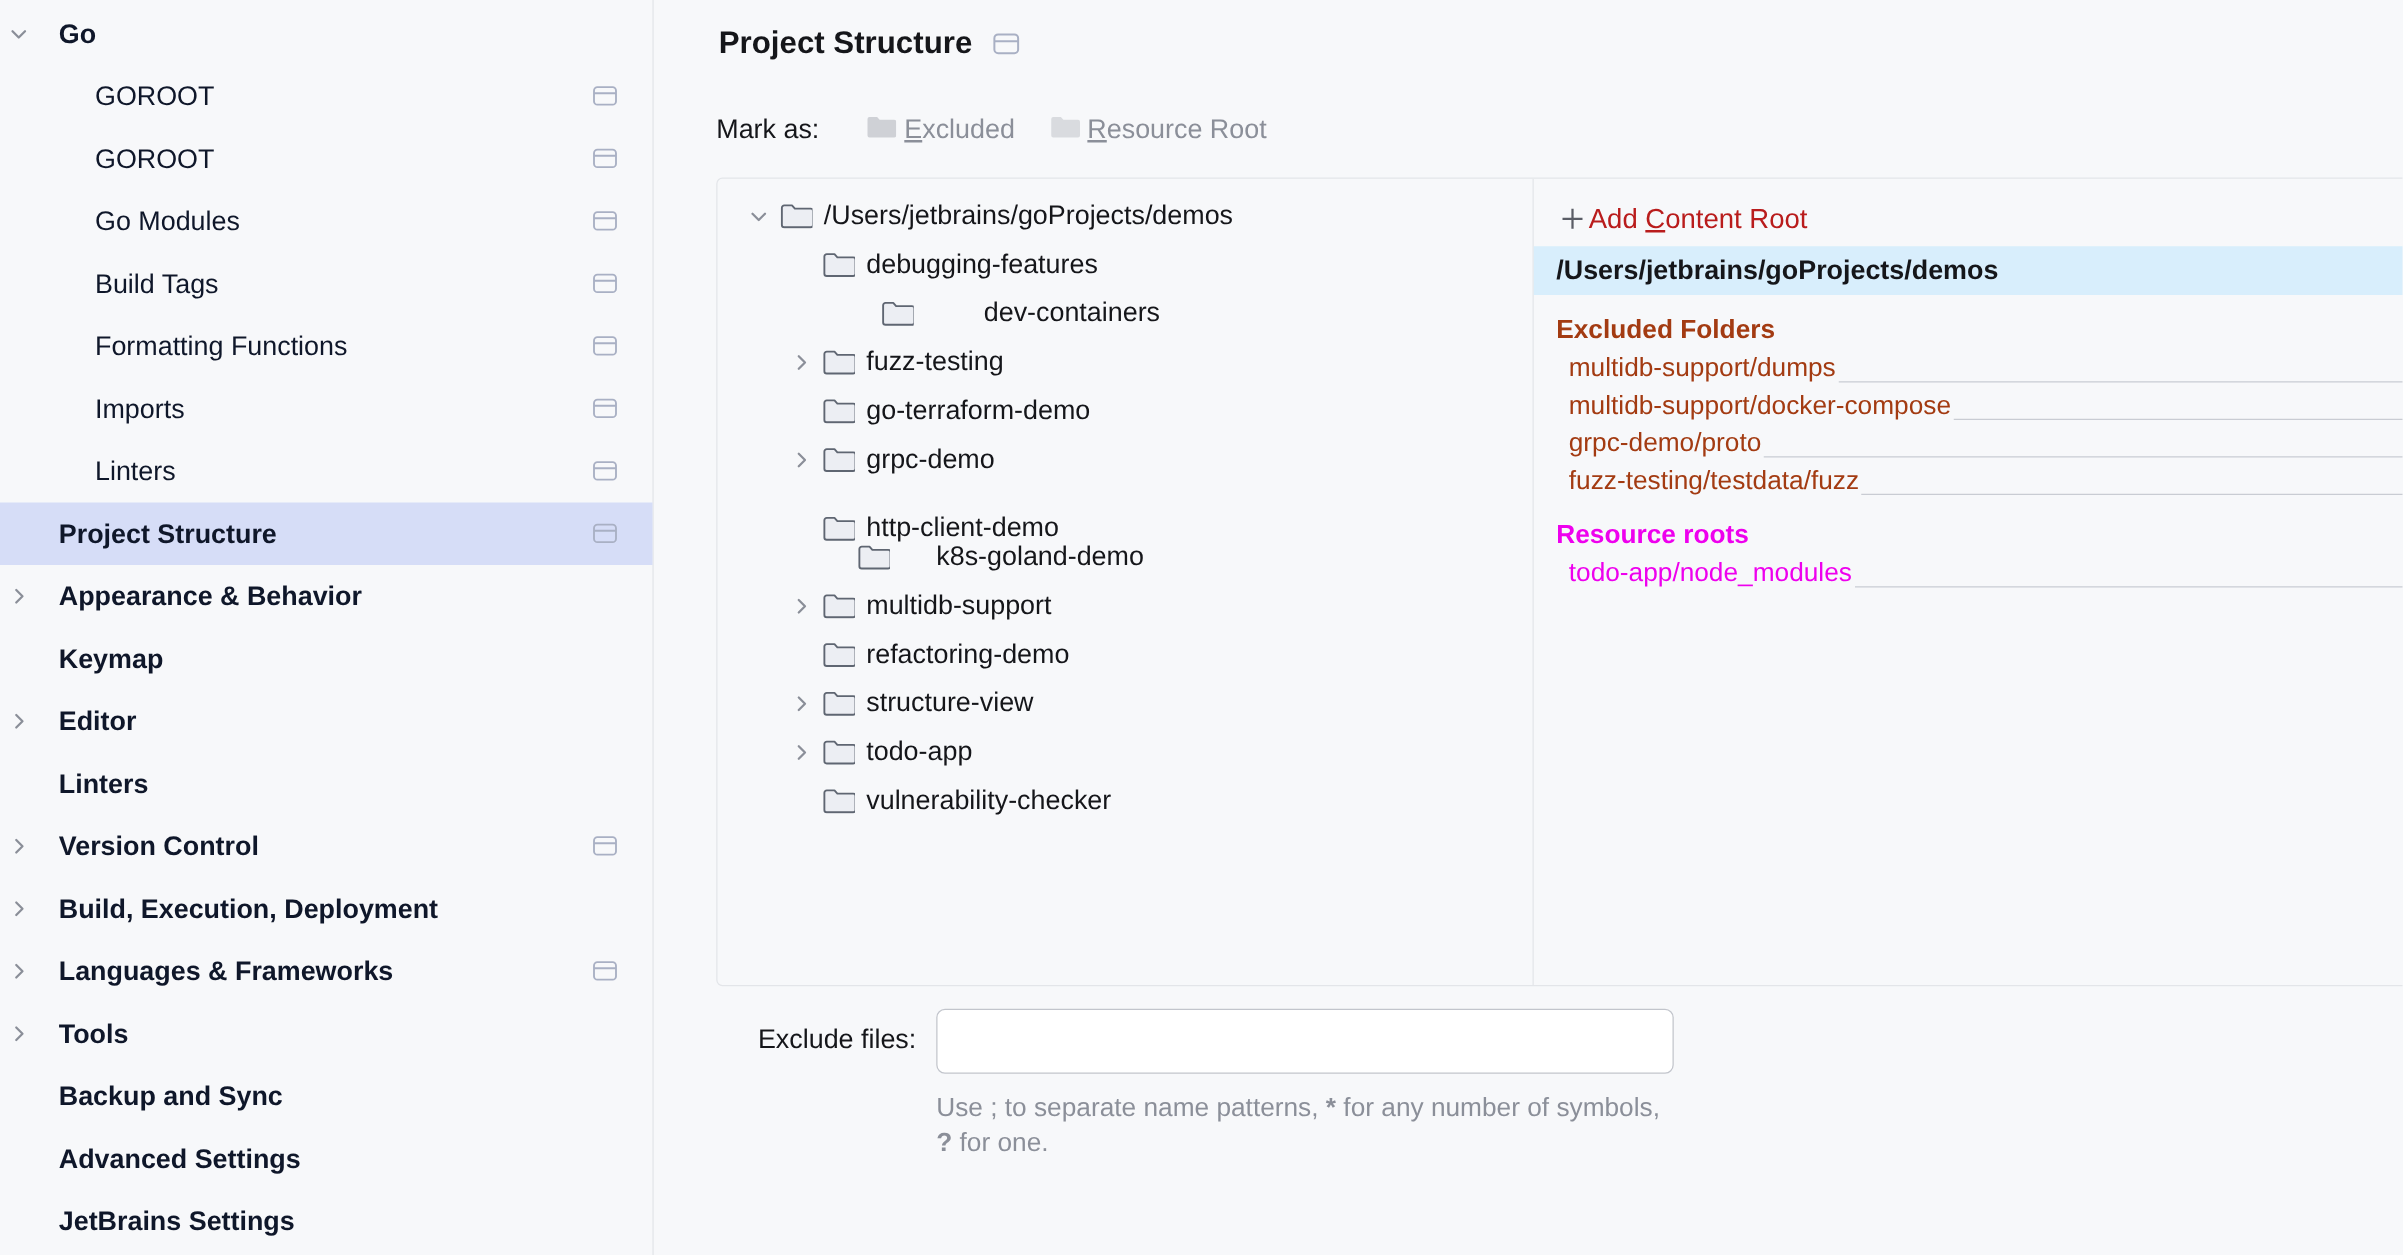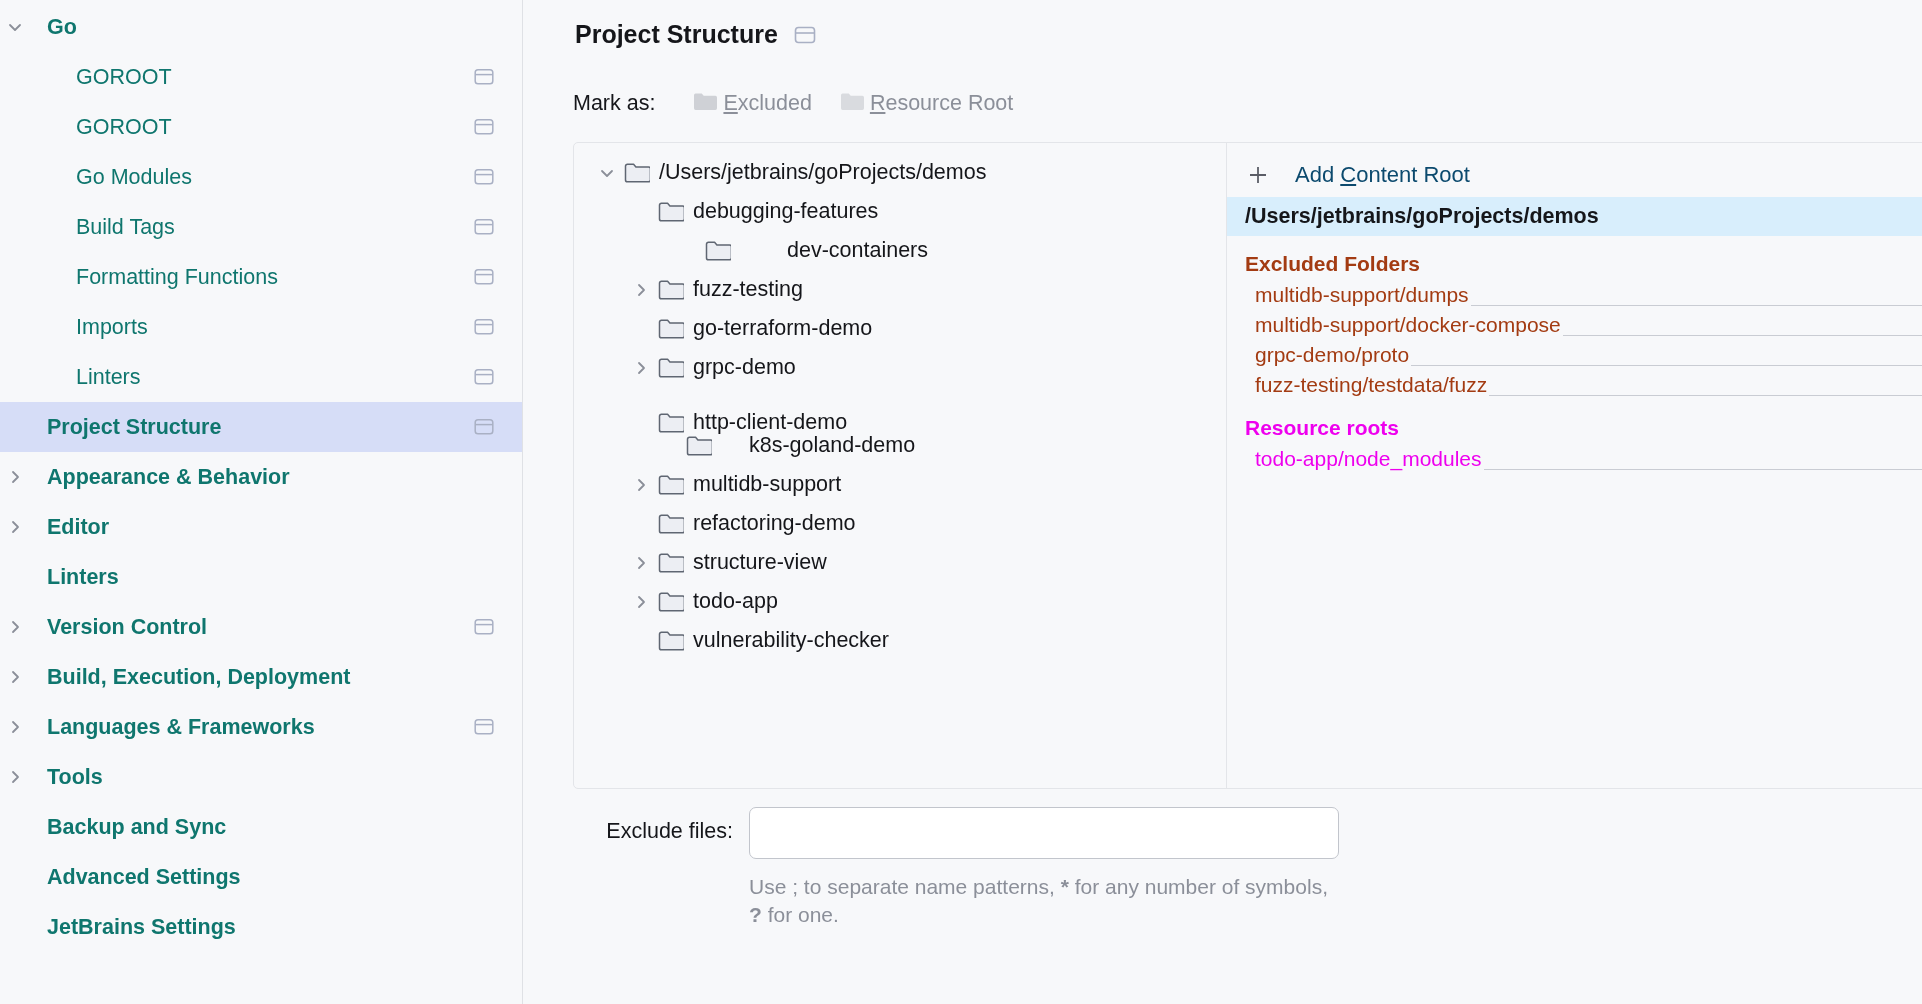--- a/index.html
+++ b/index.html
@@ -28,21 +28,21 @@
     position: relative;
     cursor: default;
   }
   .nav-row.selected { background: #d6ddf7; }
   .nav-arrow {
     width: 30px; flex: 0 0 30px;
     display: flex; align-items: center; justify-content: center;
     color: #8b8f99;
   }
   .nav-arrow svg { display: block; }
-  .nav-label { font-size: 21.5px; color: #0f766e; white-space: nowrap; }
+  .nav-label { font-size: 21.5px; color: #0f172a; white-space: nowrap; }
   .nav-label.bold { font-weight: 700; }
   .nav-row.lvl0 .nav-label { margin-left: 17px; }
   .nav-row.lvl1 .nav-label { margin-left: 46px; }
   .nav-badge {
     margin-left: auto;
     width: 20px; height: 18px;
     flex: 0 0 20px;
   }
   .nav-badge svg { display: block; }
 
@@ -116,21 +116,21 @@
     position: relative;
     padding-top: 10px;
   }
   #add-root-row {
     display: flex; align-items: center;
     height: 44px;
     padding-left: 18px;
     cursor: pointer;
   }
   #plus-icon { width: 26px; flex: 0 0 26px; display:flex; align-items:center; justify-content:center; color:#5a5d66; }
-  #add-root-label { font-size: 22px; color: #0c4a6e; margin-left: 24px; }
+  #add-root-label { font-size: 22px; color: #b91c1c; margin-left: 0; }
   #add-root-label u { text-decoration-thickness: 1.5px; text-underline-offset: 2px; }
 
   .root-header {
     height: 39px;
     display: flex; align-items: center;
     background: #d8eefc;
     padding-left: 18px;
     font-size: 21.5px; font-weight: 700; color: #15161a;
     position: relative;
   }
@@ -292,20 +292,25 @@
       <div class="nav-row lvl0">
         <span class="nav-arrow">
           <svg width="20" height="20" viewBox="0 0 20 20">
             <path d="M8 5 L13 10 L8 15" fill="none" stroke="#8b8f99" stroke-width="1.8" stroke-linecap="round" stroke-linejoin="round"></path>
           </svg>
         </span>
         <span class="nav-label bold">Appearance &amp; Behavior</span>
         <span class="nav-badge"></span>
       </div>
       <div class="nav-row lvl0">
+        <span class="nav-arrow"></span>
+        <span class="nav-label bold">Keymap</span>
+        <span class="nav-badge"></span>
+      </div>
+      <div class="nav-row lvl0">
         <span class="nav-arrow">
           <svg width="20" height="20" viewBox="0 0 20 20">
             <path d="M8 5 L13 10 L8 15" fill="none" stroke="#8b8f99" stroke-width="1.8" stroke-linecap="round" stroke-linejoin="round"></path>
           </svg>
         </span>
         <span class="nav-label bold">Editor</span>
         <span class="nav-badge"></span>
       </div>
       <div class="nav-row lvl0">
         <span class="nav-arrow"></span>

